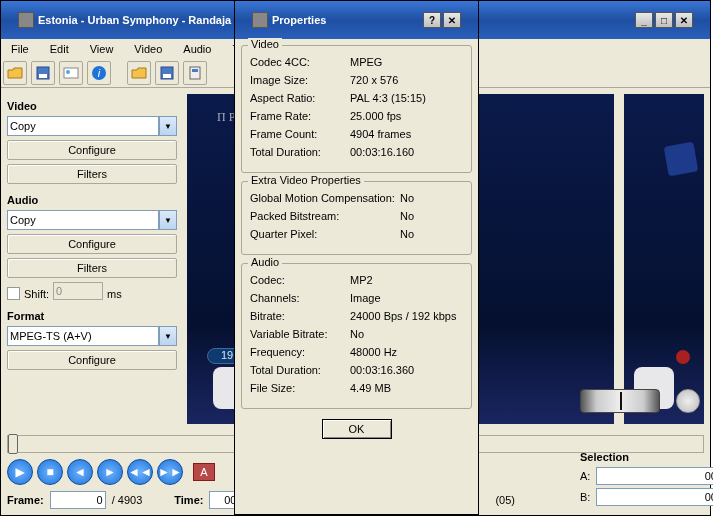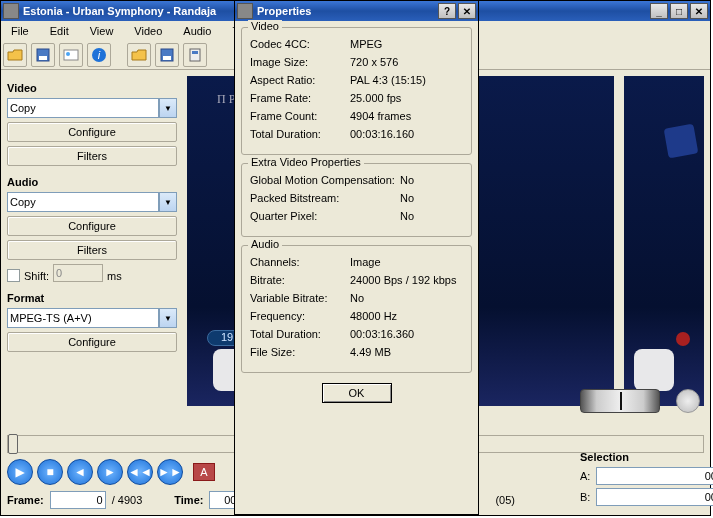--- a/index.html
+++ b/index.html
@@ -1,18 +1,18 @@
 <!DOCTYPE html>
 <html><head>
 <meta charset="utf-8">
 <style>
 *{box-sizing:border-box;margin:0;padding:0;font-family:Tahoma,sans-serif;font-size:11px}
 body{background:#fff;width:713px;height:518px;overflow:hidden;position:relative}
 .win{position:absolute;border:1px solid #000;background:#ece9d8}
-.titlebar{height:20px;background:linear-gradient(180deg,#3b76d6 0%,#1e4fa3 50%,#2a5fba 100%);display:flex;align-items:center;padding:0 2px;color:#fff;font-weight:bold}
+.titlebar{height:38px;background:linear-gradient(180deg,#3b76d6 0%,#1e4fa3 50%,#2a5fba 100%);display:flex;align-items:center;padding:0 17px;color:#fff;font-weight:bold}
 .titlebar .ico{width:16px;height:16px;margin-right:4px;background:#888;border:1px solid #555}
 .titlebar .title{flex:1}
 .titlebar .wbtns{display:flex;gap:2px}
 .wbtn{width:18px;height:16px;background:linear-gradient(#e8e8e8,#c0c0c0);border:1px solid #555;display:flex;align-items:center;justify-content:center;color:#000;font-weight:bold;font-size:10px;cursor:default}
 .menubar{display:flex;padding:2px 4px;gap:9px;background:#ece9d8}
 .menubar span{padding:2px 6px}
 .toolbar{display:flex;padding:2px;gap:4px;border-bottom:1px solid #aca899}
 .tbtn{width:24px;height:24px;border:1px solid #aca899;background:#ece9d8;display:flex;align-items:center;justify-content:center;border-radius:2px}
 .tbtn svg{width:16px;height:16px}
 .content{display:flex;padding:6px;gap:10px}
@@ -261,20 +261,24 @@
           <span class="v">No</span>
         </div>
       <div class="prop">
           <span class="k" style="width:150px">Quarter Pixel:</span>
           <span class="v">No</span>
         </div>
     </div>
     <div class="grp">
       <span class="gt">Audio</span>
       <div class="prop">
+          <span class="k" style="width:100px">Codec:</span>
+          <span class="v">MP2</span>
+        </div>
+      <div class="prop">
           <span class="k" style="width:100px">Channels:</span>
           <span class="v">Image</span>
         </div>
       <div class="prop">
           <span class="k" style="width:100px">Bitrate:</span>
           <span class="v">24000 Bps / 192 kbps</span>
         </div>
       <div class="prop">
           <span class="k" style="width:100px">Variable Bitrate:</span>
           <span class="v">No</span>

